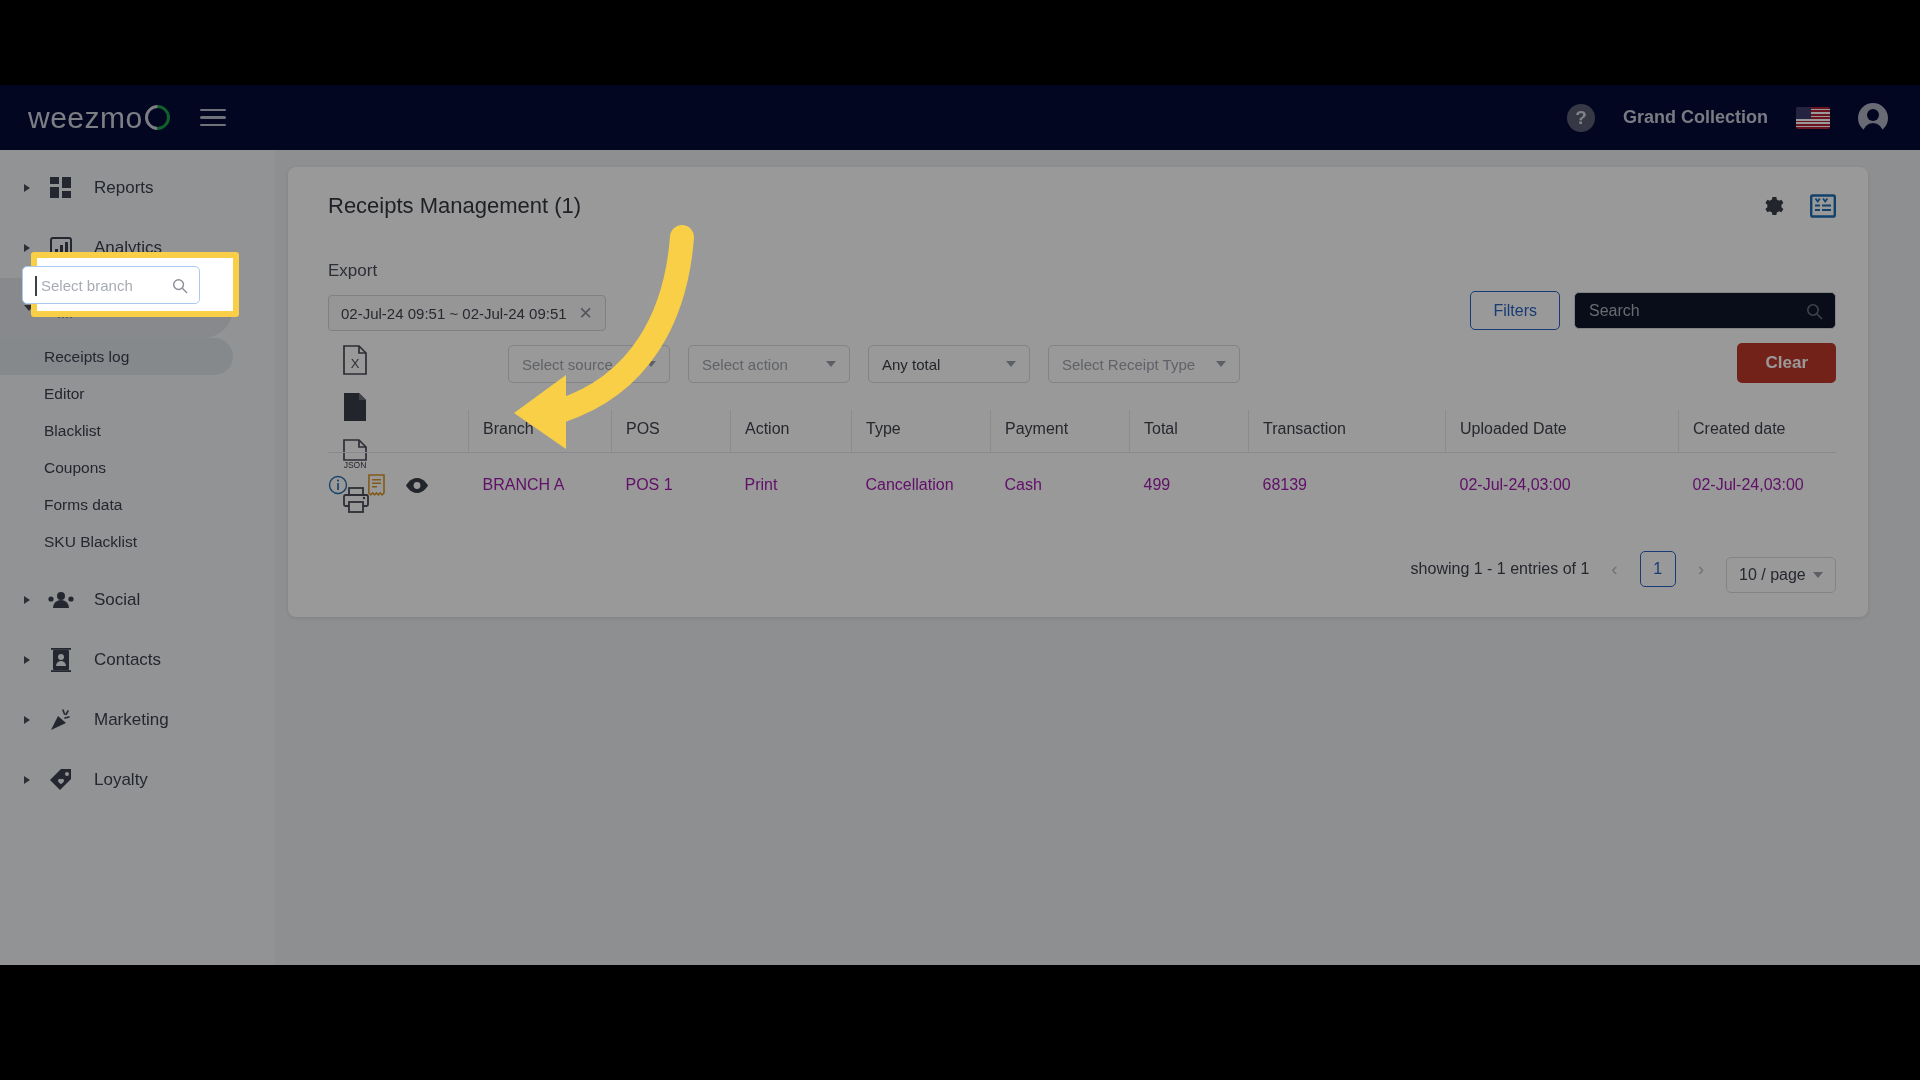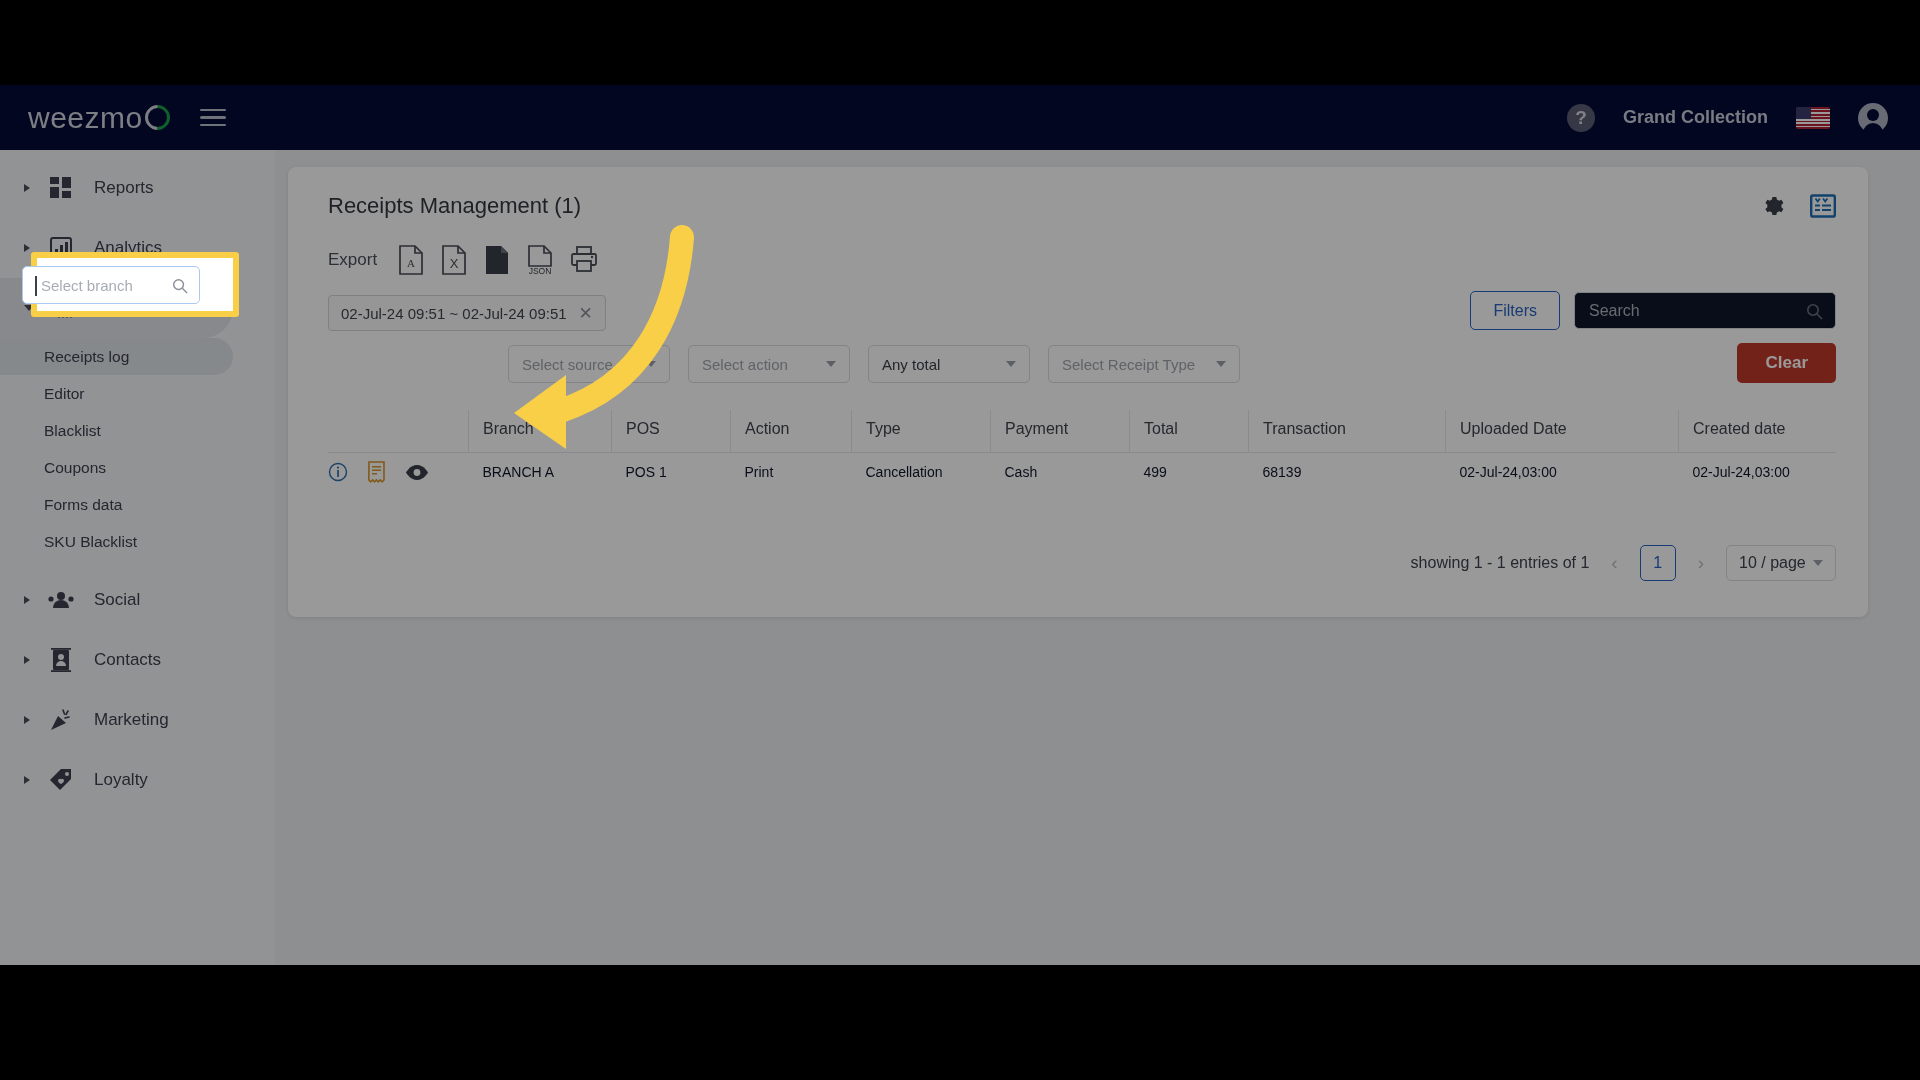--- a/index.html
+++ b/index.html
@@ -68,21 +68,21 @@
   
   #card{
     position:absolute;left:288px;top:82px;width:1580px;height:450px;
     background:#ffffff;border-radius:8px;box-shadow:0 1px 4px rgba(0,0,0,.10);
   }
   .card-title{position:absolute;left:40px;top:26px;font-size:22px;color:#33373f;}
   .card-tools{position:absolute;right:32px;top:26px;display:flex;align-items:center;gap:26px;}
   .gear{width:24px;height:24px;cursor:pointer;}
   .listicon{width:26px;height:26px;cursor:pointer;}
 
-  .export-row{position:absolute;left:40px;top:78px;display:flex;align-items:center;gap:17px;}
+  .export-row{position:absolute;left:40px;top:94px;display:flex;align-items:center;gap:17px;flex-direction:column;}
   .export-label{font-size:17px;color:#4b4f5b;margin-right:4px;}
   .exp-ic{width:26px;height:30px;cursor:pointer;}
 
   .filters-row1{position:absolute;left:40px;top:128px;display:flex;align-items:center;}
   .daterange{
     height:34px;min-width:250px;border:1px solid #d3d6dc;border-radius:4px;background:#fafafa;
     display:flex;align-items:center;padding:0 12px;font-size:15px;color:#41454f;gap:12px;cursor:pointer;
   }
   .daterange .x{color:#8b8f99;font-size:17px;line-height:1;}
 
@@ -127,38 +127,38 @@
 
   
   #tbl{position:absolute;left:40px;right:32px;top:243px;}
   table{width:100%;border-collapse:collapse;}
   thead th{
     text-align:left;font-size:16px;color:#40444e;font-weight:400;padding:10px 0 14px 0;
     border-right:1px solid #e6e8ec;border-bottom:1px solid #e2e5e9;
   }
   thead th:last-child{border-right:none;}
   thead th.pad{padding-left:14px;}
-  tbody td{font-size:14px;color:#0f172a;padding:8px 0;border-bottom:none;}
+  tbody td{font-size:16px;color:#a21caf;padding:21px 0;border-bottom:none;}
   tbody td.pad{padding-left:14px;}
   .rowicons{display:flex;align-items:center;gap:19px;}
   .ic-info{width:20px;height:20px;cursor:pointer;}
   .ic-receipt{width:19px;height:22px;cursor:pointer;}
   .ic-eye{width:23px;height:17px;cursor:pointer;}
 
   .pager{position:absolute;right:32px;top:378px;display:flex;align-items:center;gap:16px;}
   .pager .txt{font-size:16px;color:#3f434d;}
   .pg-arrow{font-size:19px;color:#b9bdc4;cursor:pointer;padding:0 6px;}
   .pg-num{
     width:34px;height:34px;border:1.5px solid #2b63c4;border-radius:5px;color:#2b63c4;
     display:flex;align-items:center;justify-content:center;font-size:16px;cursor:pointer;
   }
   .pg-size{
     height:36px;width:110px;border:1px solid #d8dbe1;border-radius:5px;display:flex;
     align-items:center;justify-content:space-between;padding:0 12px;box-sizing:border-box;
-    font-size:16px;color:#3f434d;cursor:pointer;
+    font-size:16px;color:#3f434d;cursor:pointer;margin-top:12px;
   }
 
   
   #arrow{position:absolute;left:440px;top:140px;width:260px;height:250px;z-index:70;pointer-events:none;}
 </style>
 </head>
 <body>
 
 <div id="app">
 

